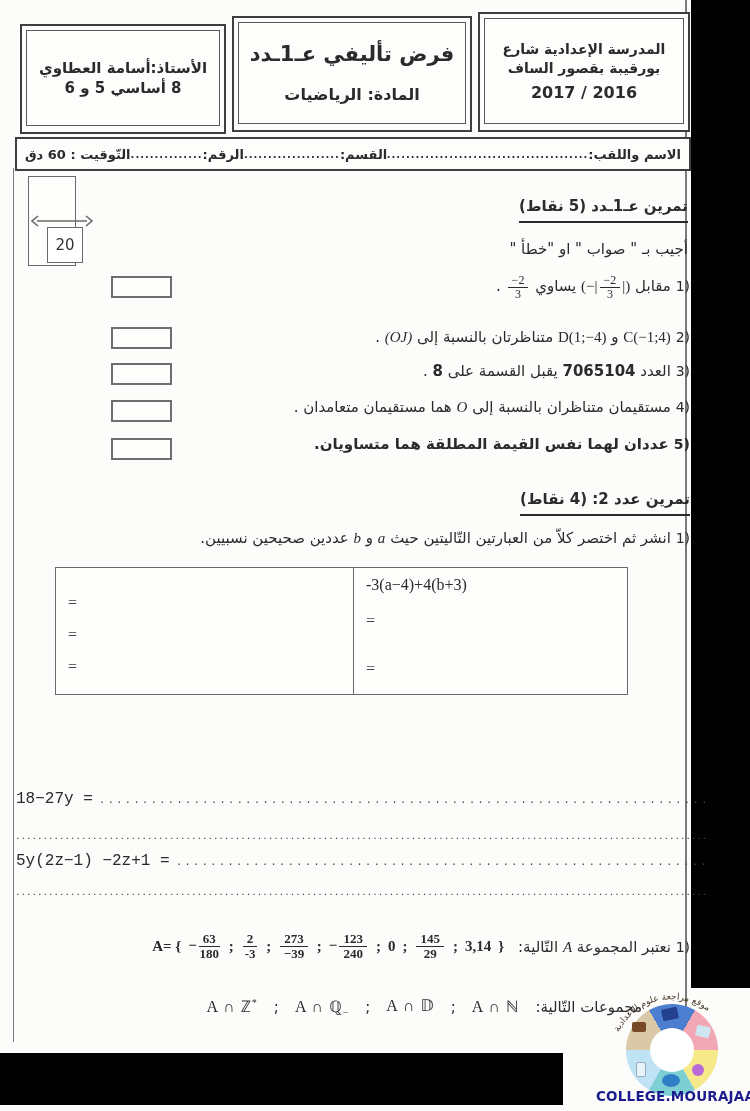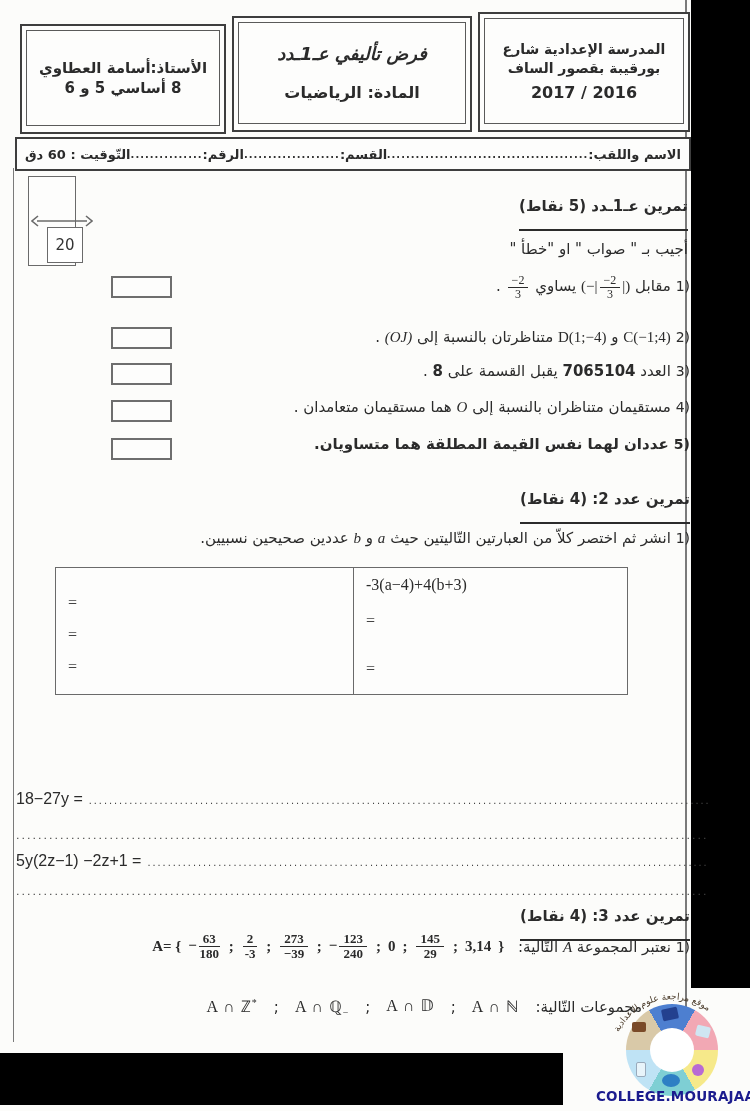--- a/index.html
+++ b/index.html
@@ -33,41 +33,41 @@
   
   .grade-outer{border:1px solid #6a6a6a; box-sizing:border-box; background:#fdfdfc;}
   .grade-small{
     position:absolute; left:18px; bottom:2px; width:34px; height:34px;
     border:1px solid #6a6a6a; background:#fff; display:flex; align-items:center; justify-content:center;
     font-size:15px; color:#333;
   }
   
   .ex-title{
     font-weight:bold; font-size:15px; direction:rtl;
-    border-bottom:2px solid #2b2b2b; padding-bottom:14px; display:inline-block;
+    border-bottom:2px solid #2b2b2b; padding-bottom:6px; display:inline-block;
   }
   .body-text{font-size:15px; line-height:1.5;}
   
   .ansbox{border:2px solid #6e6e6e; background:#fdfdfc; box-sizing:border-box;}
   .item-text{direction:rtl; text-align:right; font-size:15px;}
   .item-text .num{font-size:14px;}
   
   .frac{display:inline-flex; flex-direction:column; vertical-align:middle; text-align:center; line-height:1.1; margin:0 2px;}
   .frac .fn{border-bottom:1.3px solid #2b2b2b; padding:0 4px;}
   .frac-s{font-size:12px;}
   .frac-m{font-size:13px; font-weight:bold;}
   
   .expand-table{border:1.5px solid #6a6a6a; box-sizing:border-box; display:flex; background:#fdfdfc;}
   .cell{box-sizing:border-box; padding:8px 12px; font-family:"Liberation Serif", serif; font-size:16px;}
   .cell-left{width:298px; border-right:1.5px solid #6a6a6a;}
   .cell-right{flex:1;}
   .eq-line{margin-top:24px; color:#444;}
   .cell .expr{font-size:16px;}
   
-  .dotrow{display:flex; align-items:baseline; font-family:Liberation Sans, sans-serif; font-size:16px;}
+  .dotrow{display:flex; align-items:baseline; font-family:Liberation Mono, monospace; font-size:16px;}
   .dotrow .filler, .dotline{overflow:hidden; white-space:nowrap; font-size:11px; color:#444; letter-spacing:2px;}
   .dotrow .filler{flex:1; margin-left:6px;}
   .dotline{height:16px;}
   
   .setA{font-family:"Liberation Serif", serif; font-size:15px; display:inline-flex; align-items:center; gap:7px; font-weight:bold;}
   .setA .sep{font-weight:bold;}
   .sets-row{direction:rtl; display:flex; align-items:center; gap:16px; font-size:15px;}
   .sets-row .setitem{font-family:"Liberation Serif", serif; font-size:16px; letter-spacing:1px;}
   .sets-row sup{font-size:10px;} .sets-row sub{font-size:10px;}
   
@@ -99,21 +99,21 @@
 
   <div class="abs hbox" style="left:20px; top:24px; width:206px; height:110px;">
     <div class="hbox-inner">
       <div class="hbox-line ar">الأستاذ:أسامة العطاوي</div>
       <div class="hbox-line ar">8 أساسي 5 و 6</div>
     </div>
   </div>
 
   <div class="abs hbox" style="left:232px; top:16px; width:240px; height:116px;">
     <div class="hbox-inner" style="gap:16px;">
-      <div class="hbox-line ar" style="font-size:18px;font-style:italic;">فرض تأليفي عـ1ـدد</div>
+      <div class="hbox-line ar" style="font-size:21px;">فرض تأليفي عـ1ـدد</div>
       <div class="hbox-line ar" style="font-size:16px;">المادة: الرياضيات</div>
     </div>
   </div>
 
   <div class="abs hbox" style="left:478px; top:12px; width:212px; height:120px;">
     <div class="hbox-inner" style="gap:6px;">
       <div class="hbox-line ar" style="font-size:14px;">المدرسة الإعدادية شارع</div>
       <div class="hbox-line ar" style="font-size:14px; margin-top:-6px;">بورقيبة بقصور الساف</div>
       <div class="hbox-year ltr">2017 / 2016</div>
     </div>
@@ -227,23 +227,20 @@
     <span>18−27y =</span>
     <span class="filler">......................................................................................................................................................</span>
   </div>
   <div class="abs dotline" style="left:16px; top:829px; right:42px;">......................................................................................................................................................</div>
   <div class="abs dotrow" style="left:16px; top:852px; right:42px;">
     <span>5y(2z−1) −2z+1 =</span>
     <span class="filler">......................................................................................................................................................</span>
   </div>
   <div class="abs dotline" style="left:16px; top:885px; right:42px;">......................................................................................................................................................</div>
 
-  <div class="abs" style="right:60px; top:906px;">
-    <span class="ex-title">تمرين عدد 3: (4 نقاط)</span>
-  </div>
 
   <div class="abs" style="right:60px; top:932px; left:20px; direction:rtl; display:flex; align-items:center; gap:14px;">
     <span class="item-text">
       <span class="ltr num">1)</span>
       <span>نعتبر المجموعة</span>
       <span class="ltr math var">A</span>
       <span>التّالية:</span>
     </span>
     <span class="setA ltr">
       <span>A= {</span>

